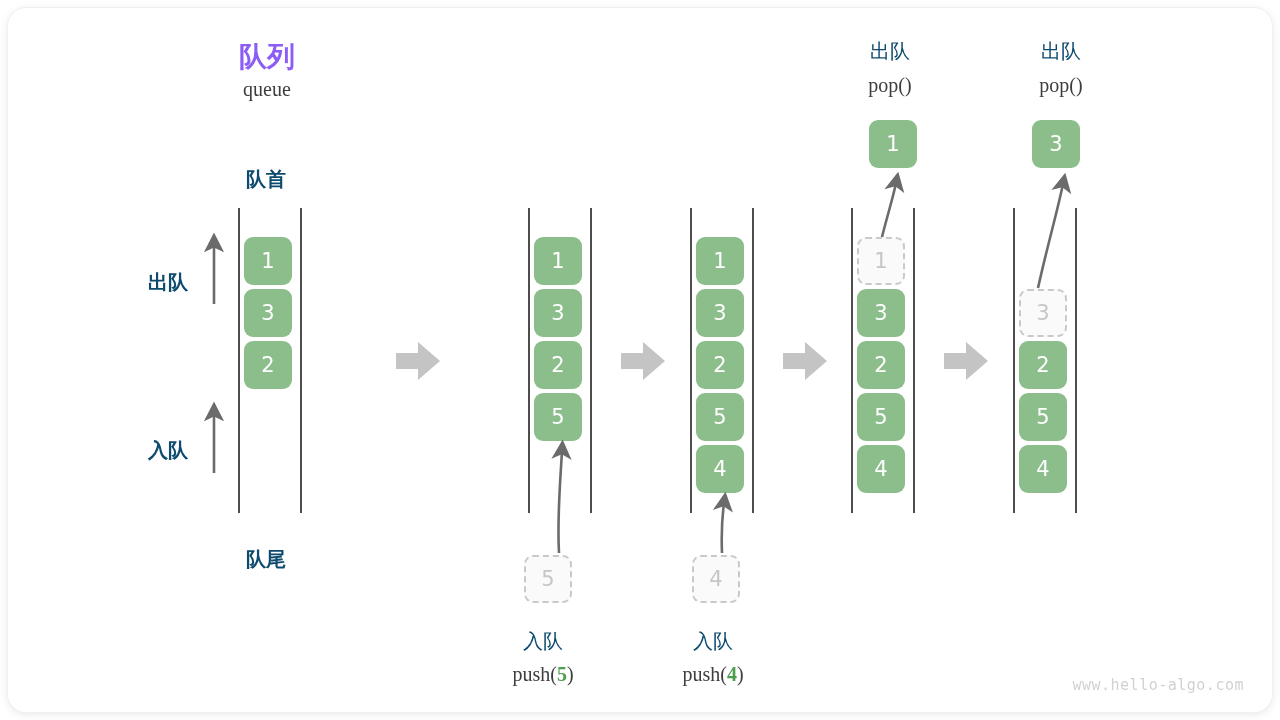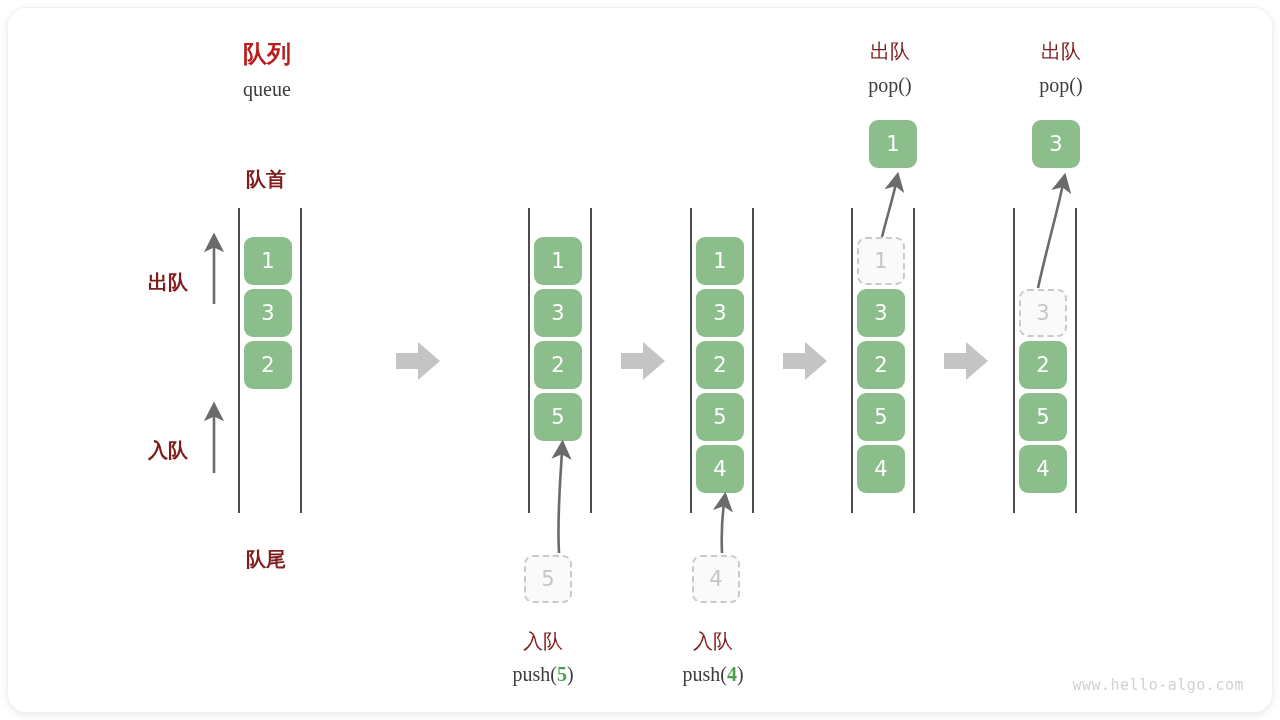--- a/index.html
+++ b/index.html
@@ -25,25 +25,25 @@
     display:flex; align-items:center; justify-content:center;
     font-size:21px; font-family:"DejaVu Sans",sans-serif;
     box-sizing:border-box;
   }
   .box.ghost{
     background:#fafafa; color:#c6c6c6;
     border:2px dashed #c9c9c9;
   }
 
   
-  .lab{ position:absolute; color:#7f1d1d; white-space:nowrap; }
+  .lab{ position:absolute; color:#0c4a6e; white-space:nowrap; }
   .cn{ font-weight:bold; font-size:20px; font-family:Liberation Sans, sans-serif;}
   .cn-norm{ font-weight:normal; font-size:20px; font-family:"DejaVu Sans",sans-serif;}
   .mono{ font-family:Liberation Serif, serif; font-size:20px; color:#3d3d3d;}
-  .title-cn{ color:#b91c1c; font-weight:bold; font-size:24px; font-family:"DejaVu Sans",sans-serif;}
+  .title-cn{ color:#8b5cf6; font-weight:bold; font-size:28px; font-family:"DejaVu Sans",sans-serif;}
   .green{ color:#4f9e4f; font-weight:bold; }
   .center{ transform:translateX(-50%); text-align:center; }
 
   .watermark{
     position:absolute; right:28px; bottom:18px;
     font-family:"DejaVu Sans Mono","Liberation Mono",monospace;
     font-size:15px; color:#d2d2d2; letter-spacing:.5px;
   }
 
   svg.olay{ position:absolute; left:0; top:0; width:1264px; height:704px;

